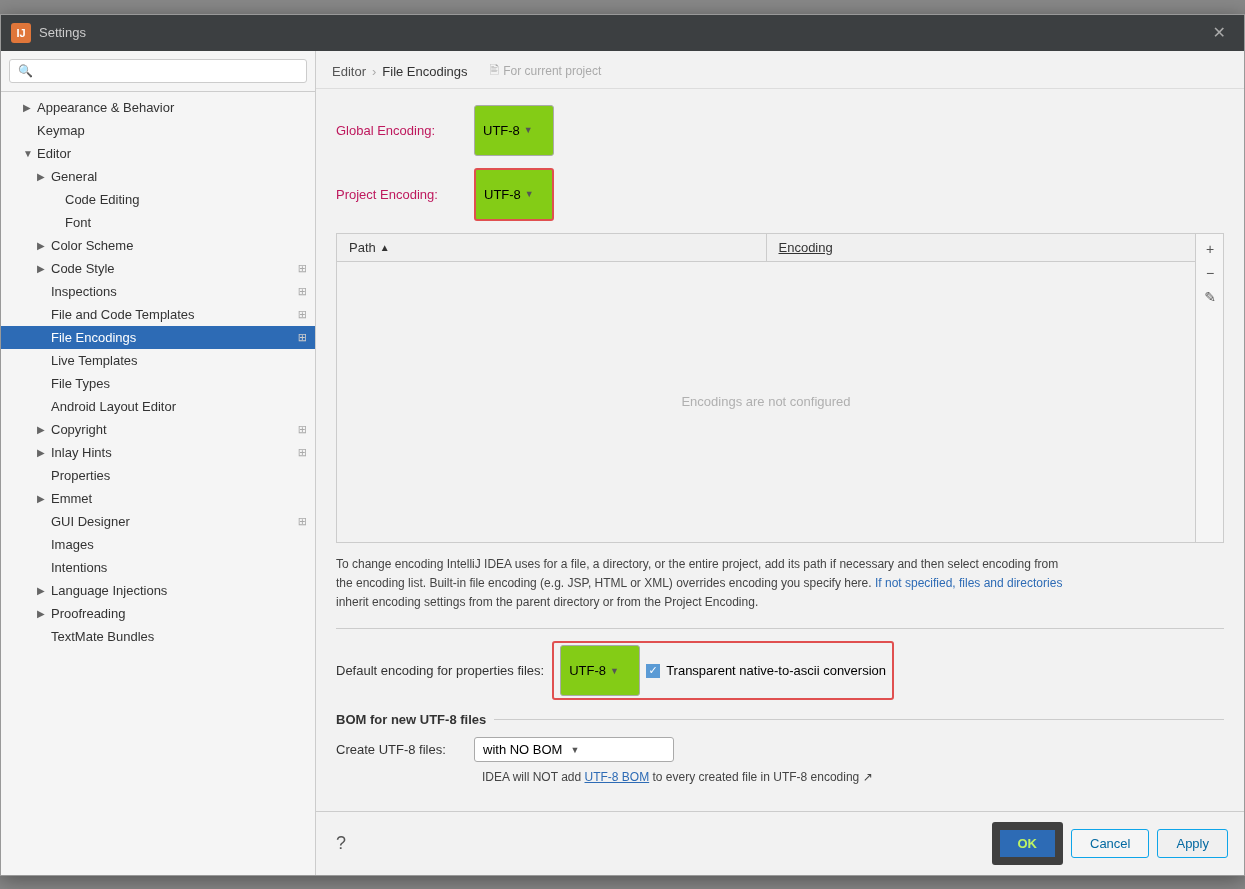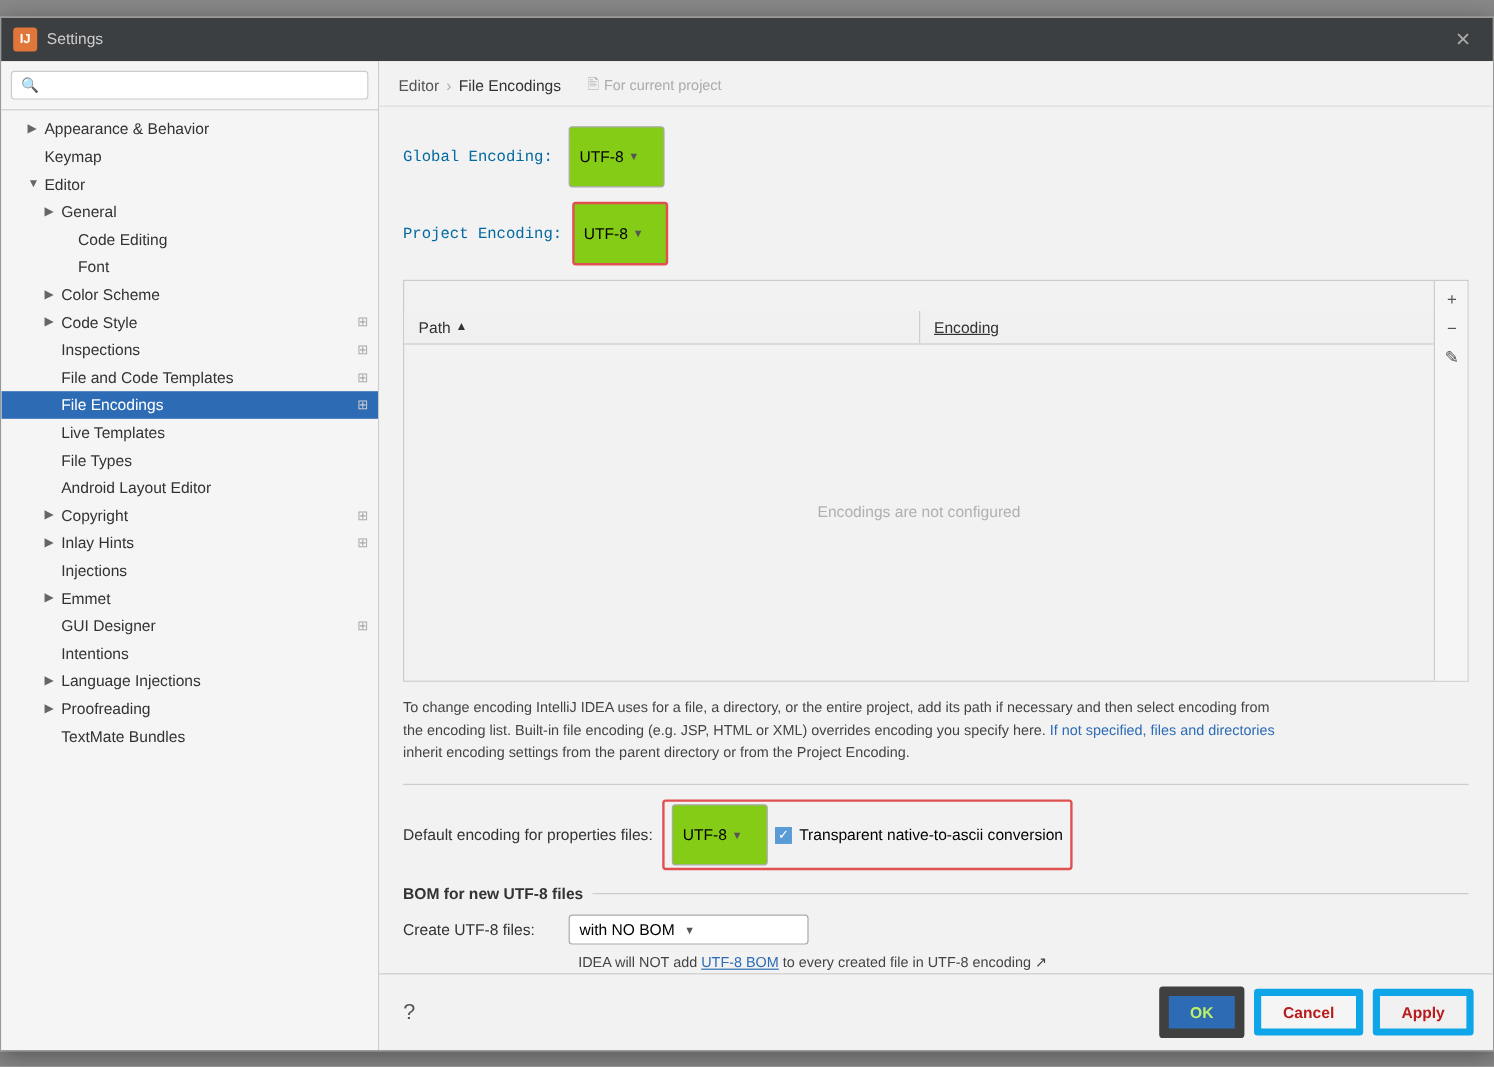--- a/index.html
+++ b/index.html
@@ -24,49 +24,49 @@
     .indent-2 { padding-left: 36px; }
     .indent-3 { padding-left: 50px; }
     .main-content { flex: 1; display: flex; flex-direction: column; overflow: hidden; background: #f2f2f2; }
     .breadcrumb { padding: 10px 16px 6px; display: flex; align-items: center; gap: 6px; color: #555; font-size: 13px; border-bottom: 1px solid #ddd; background: #f2f2f2; flex-shrink: 0; }
     .breadcrumb-sep { color: #aaa; }
     .breadcrumb-link { color: #555; }
     .breadcrumb-current { color: #333; font-weight: 500; }
     .breadcrumb-project { color: #aaa; font-size: 12px; margin-left: 16px; display: flex; align-items: center; gap: 4px; }
     .settings-body { flex: 1; overflow-y: auto; padding: 16px 20px; }
     .form-row { display: flex; align-items: center; margin-bottom: 12px; gap: 8px; }
-    .form-label { font-size: 13px; color: #0369a1; min-width: 130px; font-family: Liberation Mono, monospace; }
+    .form-label { font-size: 13px; color: #be185d; min-width: 130px; }
     .dropdown { display: flex; align-items: center; padding: 17px 8px; border: 1px solid #aaa; border-radius: 3px; background: #84cc16; cursor: pointer; gap: 4px; font-size: 13px; min-width: 80px; }
     .dropdown-arrow { font-size: 9px; color: #555; }
     .dropdown.highlighted { border: 2px solid #e05050; }
     .table-header { display: flex; background: #f0f0f0; border-bottom: 1px solid #ccc; }
     .table-col-path { flex: 1; padding: 6px 12px; font-size: 13px; color: #333; border-right: 1px solid #ccc; display: flex; align-items: center; gap: 4px; }
     .table-col-encoding { flex: 1; padding: 6px 12px; font-size: 13px; color: #333; text-decoration: underline; }
     .table-body { height: 280px; display: flex; align-items: center; justify-content: center; position: relative; }
     .table-empty { color: #b0b0b0; font-size: 13px; }
     .table-wrapper { display: flex; border: 1px solid #ccc; margin-bottom: 12px; }
-    .table-main { flex: 1; margin-top: 25px; }
+    .table-main { flex: 1; }
     .table-side { display: flex; flex-direction: column; width: 28px; padding: 4px 3px; gap: 2px; border-left: 1px solid #ccc; background: #f5f5f5; }
     .side-btn { width: 22px; height: 22px; border: none; background: none; cursor: pointer; font-size: 14px; color: #555; display: flex; align-items: center; justify-content: center; }
     .info-text { font-size: 12px; color: #444; line-height: 1.6; margin-bottom: 16px; border-bottom: 1px solid #ddd; padding-bottom: 16px; }
     .section-title { font-size: 13px; font-weight: 600; color: #333; margin-bottom: 10px; }
     .props-row { display: flex; align-items: center; margin-bottom: 12px; gap: 8px; flex-wrap: wrap; }
     .props-label { font-size: 13px; color: #333; }
     .highlighted-group { border: 2px solid #e05050; display: inline-flex; align-items: center; gap: 6px; padding: 2px 6px; border-radius: 3px; }
     .checkbox { width: 14px; height: 14px; border: 1px solid #5b9bd5; background: #5b9bd5; display: flex; align-items: center; justify-content: center; color: white; font-size: 11px; cursor: pointer; flex-shrink: 0; }
     .bom-section { margin-top: 8px; }
     .bom-title { font-size: 13px; font-weight: 600; color: #333; margin-bottom: 10px; display: flex; align-items: center; gap: 8px; }
     .bom-title-line { flex: 1; height: 1px; background: #ccc; }
     .bom-row { display: flex; align-items: center; gap: 8px; margin-bottom: 8px; }
     .bom-label { font-size: 13px; color: #333; min-width: 130px; }
     .bom-dropdown { display: flex; align-items: center; padding: 4px 8px; border: 1px solid #aaa; border-radius: 3px; background: white; cursor: pointer; gap: 8px; font-size: 13px; min-width: 200px; }
     .bom-note { font-size: 12px; color: #444; margin-left: 8px; }
     .bom-note-link { color: #2d6bb5; margin-top: 12px; }
     .footer { display: flex; justify-content: flex-end; align-items: center; padding: 10px 16px; border-top: 1px solid #ccc; gap: 8px; background: #f2f2f2; flex-shrink: 0; }
-    .btn { padding: 6px 18px; font-size: 13px; border-radius: 3px; cursor: pointer; border: 6px solid #0ea5e9; background: #f5f5f5; color: #b91c1c; font-weight: bold; }
+    .btn { padding: 6px 18px; font-size: 13px; border-radius: 3px; cursor: pointer; border: 1px solid #0ea5e9; background: #f5f5f5; color: #0369a1; }
     .btn-primary { background: #2d6bb5; color: #bef264; border: 8px solid #404040; font-weight: 700; }
     .btn-apply { background: #f0f0f0; }
     .sort-arrow { font-size: 10px; }
     .section-sep { border-bottom: 1px solid #ccc; margin-bottom: 12px; }
   </style>
 </head>
 <body>
 
 <div class="window">
 
@@ -165,34 +165,38 @@
         </div>
 
         <div class="tree-item indent-2">
           <span class="arrow">▶</span>
           <span class="item-label">Inlay Hints</span>
           <span class="item-badge">⊞</span>
         </div>
 
         <div class="tree-item indent-2">
           <span class="arrow"></span>
-          <span class="item-label">Injections</span>
+          <span class="item-label">Properties</span>
         </div>
 
         <div class="tree-item indent-2">
           <span class="arrow">▶</span>
           <span class="item-label">Emmet</span>
         </div>
 
         <div class="tree-item indent-2">
           <span class="arrow"></span>
           <span class="item-label">GUI Designer</span>
           <span class="item-badge">⊞</span>
         </div>
 
+        <div class="tree-item indent-2">
+          <span class="arrow"></span>
+          <span class="item-label">Images</span>
+        </div>
 
         <div class="tree-item indent-2">
           <span class="arrow"></span>
           <span class="item-label">Intentions</span>
         </div>
 
         <div class="tree-item indent-2">
           <span class="arrow">▶</span>
           <span class="item-label">Language Injections</span>
         </div>

